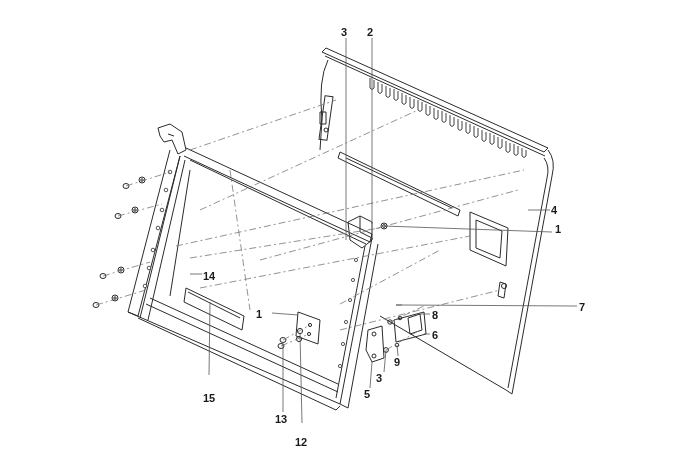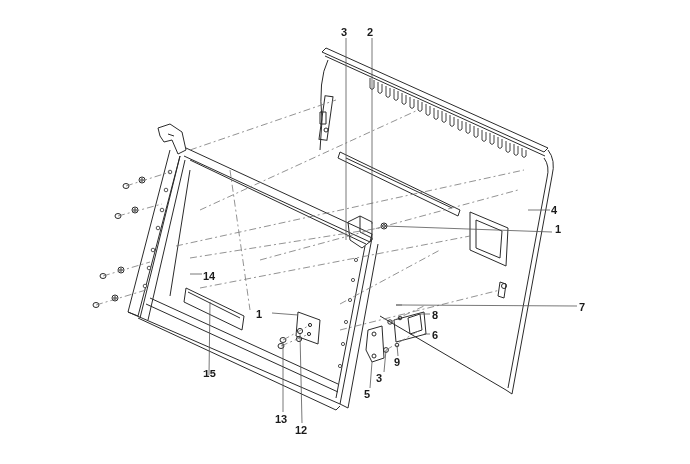--- a/index.html
+++ b/index.html
@@ -233,18 +233,18 @@
   <span class="callout-label" style="left:367px;top:26px;">2</span>
   <span class="callout-label" style="left:341px;top:26px;">3</span>
   <span class="callout-label" style="left:551px;top:204px;">4</span>
   <span class="callout-label" style="left:364px;top:388px;">5</span>
   <span class="callout-label" style="left:432px;top:329px;">6</span>
   <span class="callout-label" style="left:579px;top:301px;">7</span>
   <span class="callout-label" style="left:432px;top:309px;">8</span>
   <span class="callout-label" style="left:394px;top:356px;">9</span>
   <span class="callout-label" style="left:376px;top:372px;">3</span>
   <span class="callout-label" style="left:275px;top:413px;">13</span>
-  <span class="callout-label" style="left:295px;top:424px;">12</span>
+  <span class="callout-label" style="left:295px;top:436px;">12</span>
   <span class="callout-label" style="left:256px;top:308px;">1</span>
   <span class="callout-label" style="left:203px;top:270px;">14</span>
-  <span class="callout-label" style="left:203px;top:368px;font-family:Liberation Mono, monospace;">15</span>
+  <span class="callout-label" style="left:203px;top:392px;">15</span>
 
 </div>
 
 </body></html>

